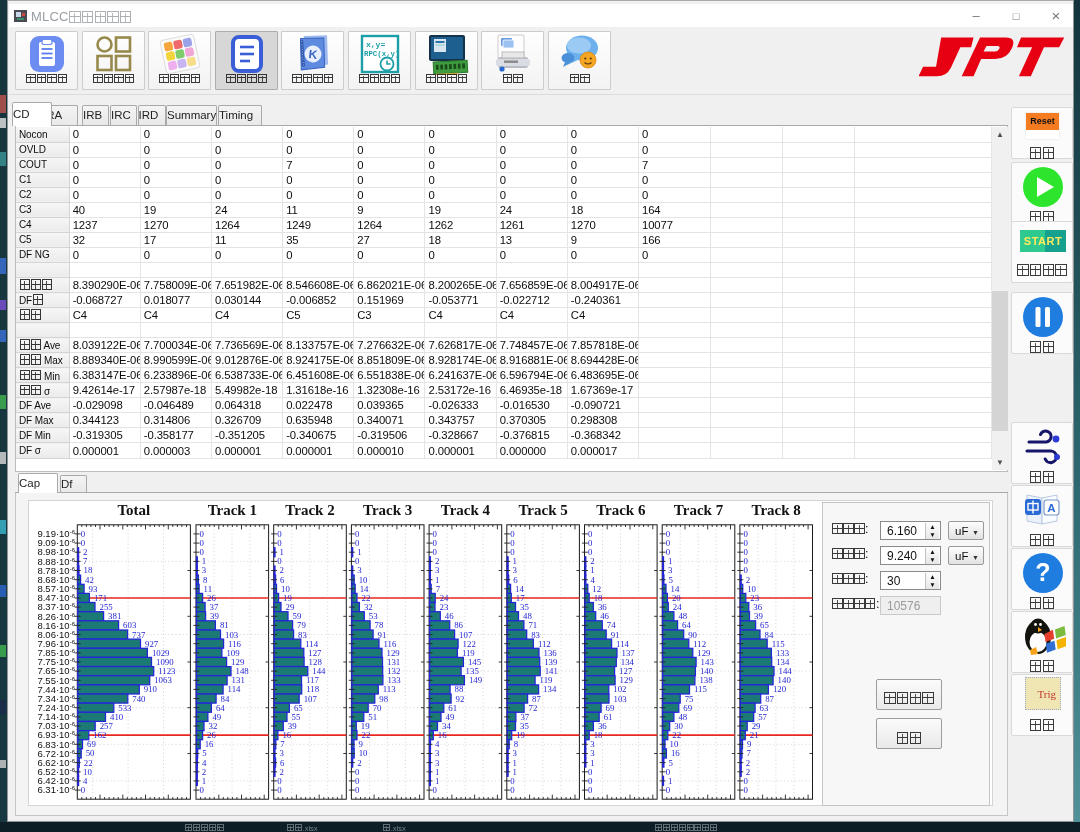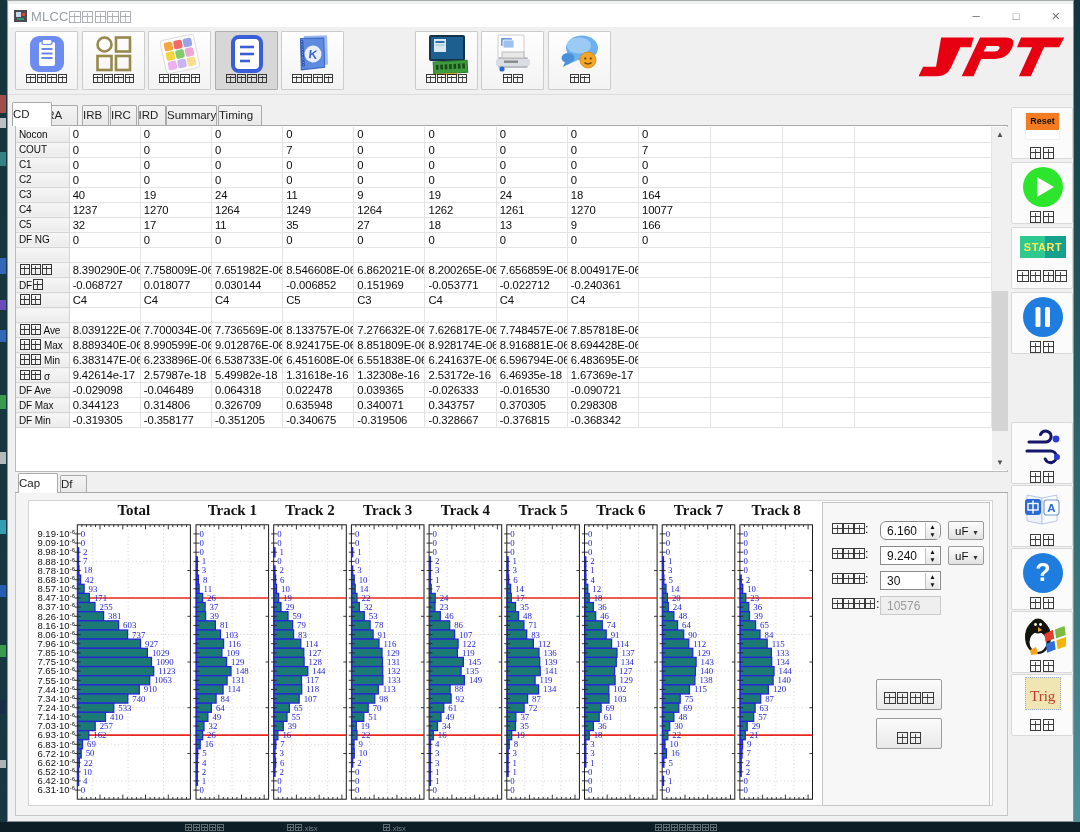--- a/index.html
+++ b/index.html
@@ -159,20 +159,32 @@
                 <circle cx="12.1" cy="30.4" r="1.1" fill="#ddd"></circle>
                 <circle cx="12.55" cy="32.95" r="1.1" fill="#ddd"></circle>
               </g>
               <circle cx="21" cy="21" r="8.5" fill="#e8eefc"></circle>
               <text x="21" y="25.5" font-size="12" font-weight="bold" text-anchor="middle" fill="#3a66c0" font-family="Liberation Sans">K</text>
             </g>
           </svg>
         </div>
         <div class="tbl"><i class="cj m"></i><i class="cj m"></i><i class="cj m"></i><i class="cj m"></i></div>
       </div>
+      <div class="tb" style="left:339px">
+        <div class="tbi">
+          <svg width="40" height="40">
+            <rect x="2" y="2" width="36" height="36" fill="#fff" stroke="#1d9fa8" stroke-width="2.4"></rect>
+            <text x="6" y="12.5" font-size="8" font-weight="bold" fill="#1d9fa8" font-family="Liberation Mono">x,y=</text>
+            <text x="4" y="22" font-size="7.4" font-weight="bold" fill="#1d9fa8" font-family="Liberation Mono">RPC(x,y)</text>
+            <circle cx="27" cy="30" r="6.5" fill="#fff" stroke="#1d9fa8" stroke-width="1.8"></circle>
+            <path d="M27 26.5 V30 H30.5" stroke="#1d9fa8" stroke-width="1.6" fill="none"></path>
+          </svg>
+        </div>
+        <div class="tbl"><i class="cj m"></i><i class="cj m"></i><i class="cj m"></i><i class="cj m"></i></div>
+      </div>
       <div class="tb" style="left:406px">
         <div class="tbi">
           <svg width="44" height="42">
             <rect x="4" y="2" width="36" height="26" rx="2" fill="#15324d"></rect>
             <rect x="6" y="4" width="32" height="22" fill="#1d5f8f"></rect>
             <rect x="9" y="6" width="12" height="13" fill="#d7e5ee"></rect>
             <rect x="10.5" y="8" width="9" height="2" fill="#2a72a8"></rect>
             <rect x="10.5" y="11.5" width="9" height="1.2" fill="#9cc"></rect>
             <rect x="18" y="28" width="8" height="3" fill="#2a3a4a"></rect>
             <g transform="translate(8,26) rotate(-3)">
@@ -270,20 +282,35 @@
             <td>0</td>
             <td>0</td>
             <td>0</td>
             <td>0</td>
             <td>0</td>
             <td></td>
             <td></td>
             <td></td>
           </tr>
           <tr>
+            <th>OVLD</th>
+            <td>0</td>
+            <td>0</td>
+            <td>0</td>
+            <td>0</td>
+            <td>0</td>
+            <td>0</td>
+            <td>0</td>
+            <td>0</td>
+            <td>0</td>
+            <td></td>
+            <td></td>
+            <td></td>
+          </tr>
+          <tr>
             <th>COUT</th>
             <td>0</td>
             <td>0</td>
             <td>0</td>
             <td>7</td>
             <td>0</td>
             <td>0</td>
             <td>0</td>
             <td>0</td>
             <td>7</td>
@@ -549,20 +576,35 @@
           <tr>
             <th>DF Min</th>
             <td>-0.319305</td>
             <td>-0.358177</td>
             <td>-0.351205</td>
             <td>-0.340675</td>
             <td>-0.319506</td>
             <td>-0.328667</td>
             <td>-0.376815</td>
             <td>-0.368342</td>
+            <td></td>
+            <td></td>
+            <td></td>
+            <td></td>
+          </tr>
+          <tr>
+            <th>DF σ</th>
+            <td>0.000001</td>
+            <td>0.000003</td>
+            <td>0.000001</td>
+            <td>0.000001</td>
+            <td>0.000010</td>
+            <td>0.000001</td>
+            <td>0.000000</td>
+            <td>0.000017</td>
             <td></td>
             <td></td>
             <td></td>
             <td></td>
           </tr>
         </tbody>
       </table>
       <div id="vsb">
         <div class="ar" style="top:0">▲</div>
         <div class="th"></div>
@@ -1177,21 +1219,21 @@
             <text x="718" y="246.2">9</text>
             <text x="717.5" y="255.4">7</text>
             <text x="716.7" y="264.5">2</text>
             <text x="716.7" y="273.7">2</text>
             <text x="714.4" y="282.8">0</text>
             <text x="714.4" y="292">0</text>
           </g>
         </svg></div>
       <div id="gbox">
         <div class="gl" style="top:19px"><i class="cj g"></i><i class="cj g"></i><i class="cj g"></i>:</div>
-        <div class="gi" style="top:18px;border-radius:6px;">6.160<div class="sp">▲<br>▼</div></div>
+        <div class="gi" style="top:18px;">6.160<div class="sp">▲<br>▼</div></div>
         <div class="dd" style="top:18px">uF <span style="font-size:7px;position:absolute;right:4px;top:7px;color:#333">▼</span></div>
         <div class="gl" style="top:44px"><i class="cj g"></i><i class="cj g"></i><i class="cj g"></i>:</div>
         <div class="gi" style="top:43px;">9.240<div class="sp">▲<br>▼</div></div>
         <div class="dd" style="top:43px">uF <span style="font-size:7px;position:absolute;right:4px;top:7px;color:#333">▼</span></div>
         <div class="gl" style="top:69px"><i class="cj g"></i><i class="cj g"></i><i class="cj g"></i>:</div>
         <div class="gi" style="top:68px;">30<div class="sp">▲<br>▼</div></div>
         <div class="gl" style="top:94px"><i class="cj g"></i><i class="cj g"></i><i class="cj g"></i><i class="cj g"></i>:</div>
         <div class="gi" style="top:93px;background:#efefef;color:#9a9a9a;border-color:#c9c9c9">10576</div>
         <div class="gbtn" style="top:176px"><i class="cj"></i><i class="cj"></i><i class="cj"></i><i class="cj"></i></div>
         <div class="gbtn" style="top:215px;padding-top:9px"><i class="cj"></i><i class="cj"></i></div>
@@ -1204,21 +1246,21 @@
       </div>
       <div class="rbl" style="top:35px"><i class="cj"></i><i class="cj"></i></div>
     </div>
     <div class="rb" style="top:161px;height:62px">
       <svg width="42" height="42" style="position:absolute;left:10px;top:3px">
         <circle cx="21" cy="21" r="20" fill="#2ce52c"></circle>
         <path d="M15 11 L32 21 L15 31 Z" fill="#fff"></path>
       </svg>
       <div class="rbl" style="top:44px"><i class="cj"></i><i class="cj"></i></div>
     </div>
-    <div class="rb" style="top:226px;height:62px">
+    <div class="rb" style="top:220px;height:62px">
       <div style="position:absolute;left:8px;top:8px;width:46px;height:22px;background:linear-gradient(90deg,#2ec98e 0 55%,#16a08e 55% 100%);text-align:center;font-size:11px;font-weight:bold;color:#ffe95e;line-height:22px;letter-spacing:0.5px">START</div>
       <div class="rbl" style="top:38px"><i class="cj"></i><i class="cj"></i><i class="cj"></i><i class="cj"></i></div>
     </div>
     <div class="rb" style="top:291px;height:62px">
       <svg width="42" height="42" style="position:absolute;left:10px;top:3px">
         <circle cx="21" cy="21" r="20" fill="#1f7de0"></circle>
         <rect x="13.5" y="11" width="5" height="20" rx="1.5" fill="#fff"></rect>
         <rect x="23" y="11" width="5" height="20" rx="1.5" fill="#fff"></rect>
       </svg>
       <div class="rbl" style="top:44px"><i class="cj"></i><i class="cj"></i></div>
@@ -1268,21 +1310,21 @@
           <polygon points="0,3 9,0 9,9 0,11" fill="#e43d2c"></polygon>
           <polygon points="11,0 21,-2 21,7 11,9" fill="#7cbb3f"></polygon>
           <polygon points="0,13 9,11 9,20 0,22" fill="#2f6fd6"></polygon>
           <polygon points="11,11 21,9 21,18 11,20" fill="#f4b400"></polygon>
         </g>
       </svg>
       <div class="rbl" style="top:44px"><i class="cj"></i><i class="cj"></i></div>
     </div>
     <div class="rb" style="top:673px;height:62px">
       <div style="position:absolute;left:13px;top:2px;width:36px;height:33px;background:#f0e6b4;border:1px dotted #9ac;">
-        <div style="position:absolute;left:4px;top:10px;width:26px;text-align:left;font-size:15px;color:#c0392b;font-family:Liberation Serif">Trig</div>
+        <div style="position:absolute;left:4px;top:10px;width:26px;text-align:right;font-size:11px;color:#c0392b;font-family:Liberation Serif">Trig</div>
       </div>
       <div class="rbl" style="top:40px"><i class="cj"></i><i class="cj"></i></div>
     </div>
   </div>
 <div id="deskbot">
     <div style="position:absolute;left:185px;top:2px;color:#b9c4c6;font-size:7.5px;opacity:0.6"><i class="cj t"></i><i class="cj t"></i><i class="cj t"></i><i class="cj t"></i><i class="cj t"></i></div>
     <div style="position:absolute;left:287px;top:2px;color:#b9c4c6;font-size:7.5px;opacity:0.6"><i class="cj t"></i><i class="cj t"></i>.xlsx</div>
     <div style="position:absolute;left:383px;top:2px;color:#b9c4c6;font-size:7.5px;opacity:0.6"><i class="cj t"></i>.xlsx</div>
     <div style="position:absolute;left:655px;top:2px;color:#b9c4c6;font-size:7.5px;opacity:0.6"><i class="cj t"></i><i class="cj t"></i><i class="cj t"></i><i class="cj t"></i><i class="cj t"></i><i class="cj t"></i><i class="cj t"></i><i class="cj t"></i></div>
   </div>

